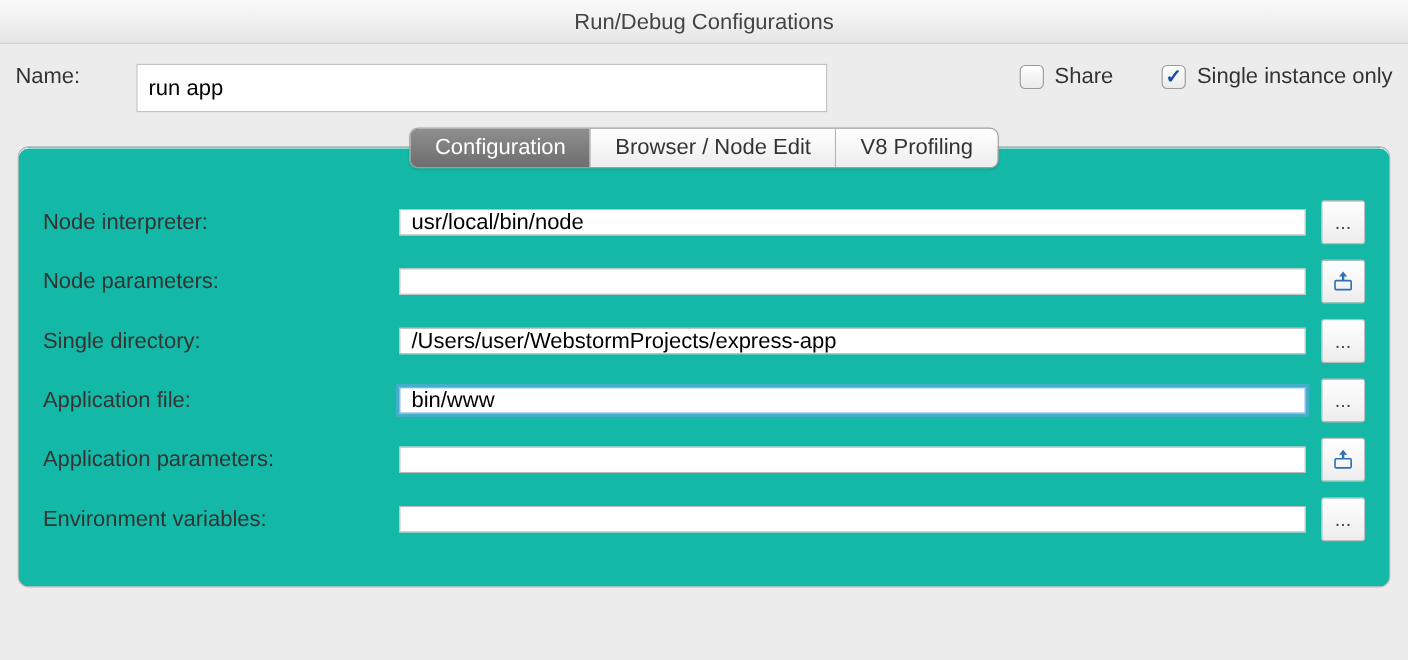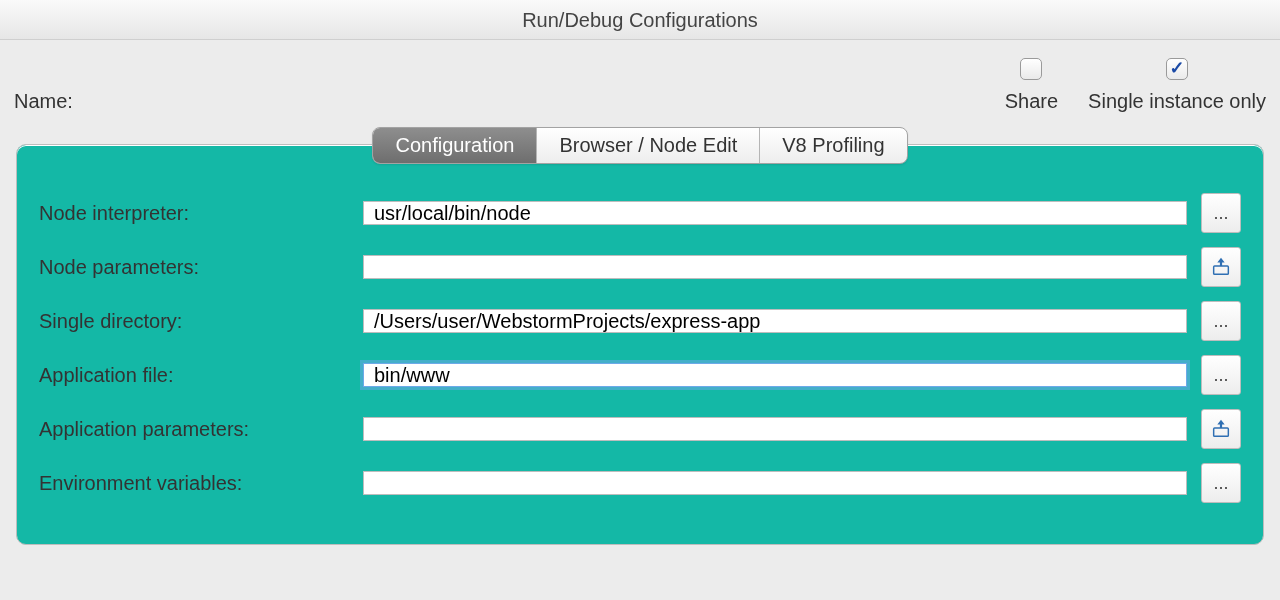--- a/index.html
+++ b/index.html
@@ -16,40 +16,39 @@
     height: 40px;
     background: linear-gradient(#fafafa, #e6e6e6);
     border-bottom: 1px solid #cfcfcf;
     text-align: center;
     line-height: 40px;
     font-size: 20px;
     color: #444;
   }
   .toprow {
     display: flex;
-    align-items: flex-end;
+    align-items: flex-start;
     padding: 18px 14px 18px 14px;
     gap: 16px;
   }
   .toprow .label { width: 94px; }
   .name-input {
     width: 628px;
     height: 44px;
     border: 1px solid #bdbdbd;
     background: #fff;
     padding: 0 10px;
     font-size: 20px;
   }
   .spacer { flex: 1; }
   .cb-wrap {
     display: inline-flex;
     align-items: center;
     gap: 10px;
-    margin-left: 14px;
-    flex-direction: column;
+    margin-left: 28px;
   }
   .cb {
     width: 22px; height: 22px;
     border: 1.5px solid #9a9a9a;
     border-radius: 5px;
     background: linear-gradient(#ffffff, #eaeaea);
     display: inline-flex;
     align-items: center;
     justify-content: center;
   }
@@ -141,20 +140,21 @@
   .sqbtn.expand .box { fill: none; stroke: #2f6fb3; stroke-width: 1.6; }
   .sqbtn.expand .arrow { fill: #2f6fb3; }
 </style>
 </head>
 <body>
 
 <div class="titlebar">Run/Debug Configurations</div>
 
 <div class="toprow">
   <span class="label">Name:</span>
+  <input class="name-input" type="text" value="run app" style="">
   <span class="spacer"></span>
   <span class="cb-wrap">
     <span class="cb"></span>
     <span>Share</span>
   </span>
   <span class="cb-wrap">
     <span class="cb checked"></span>
     <span>Single instance only</span>
   </span>
 </div>

